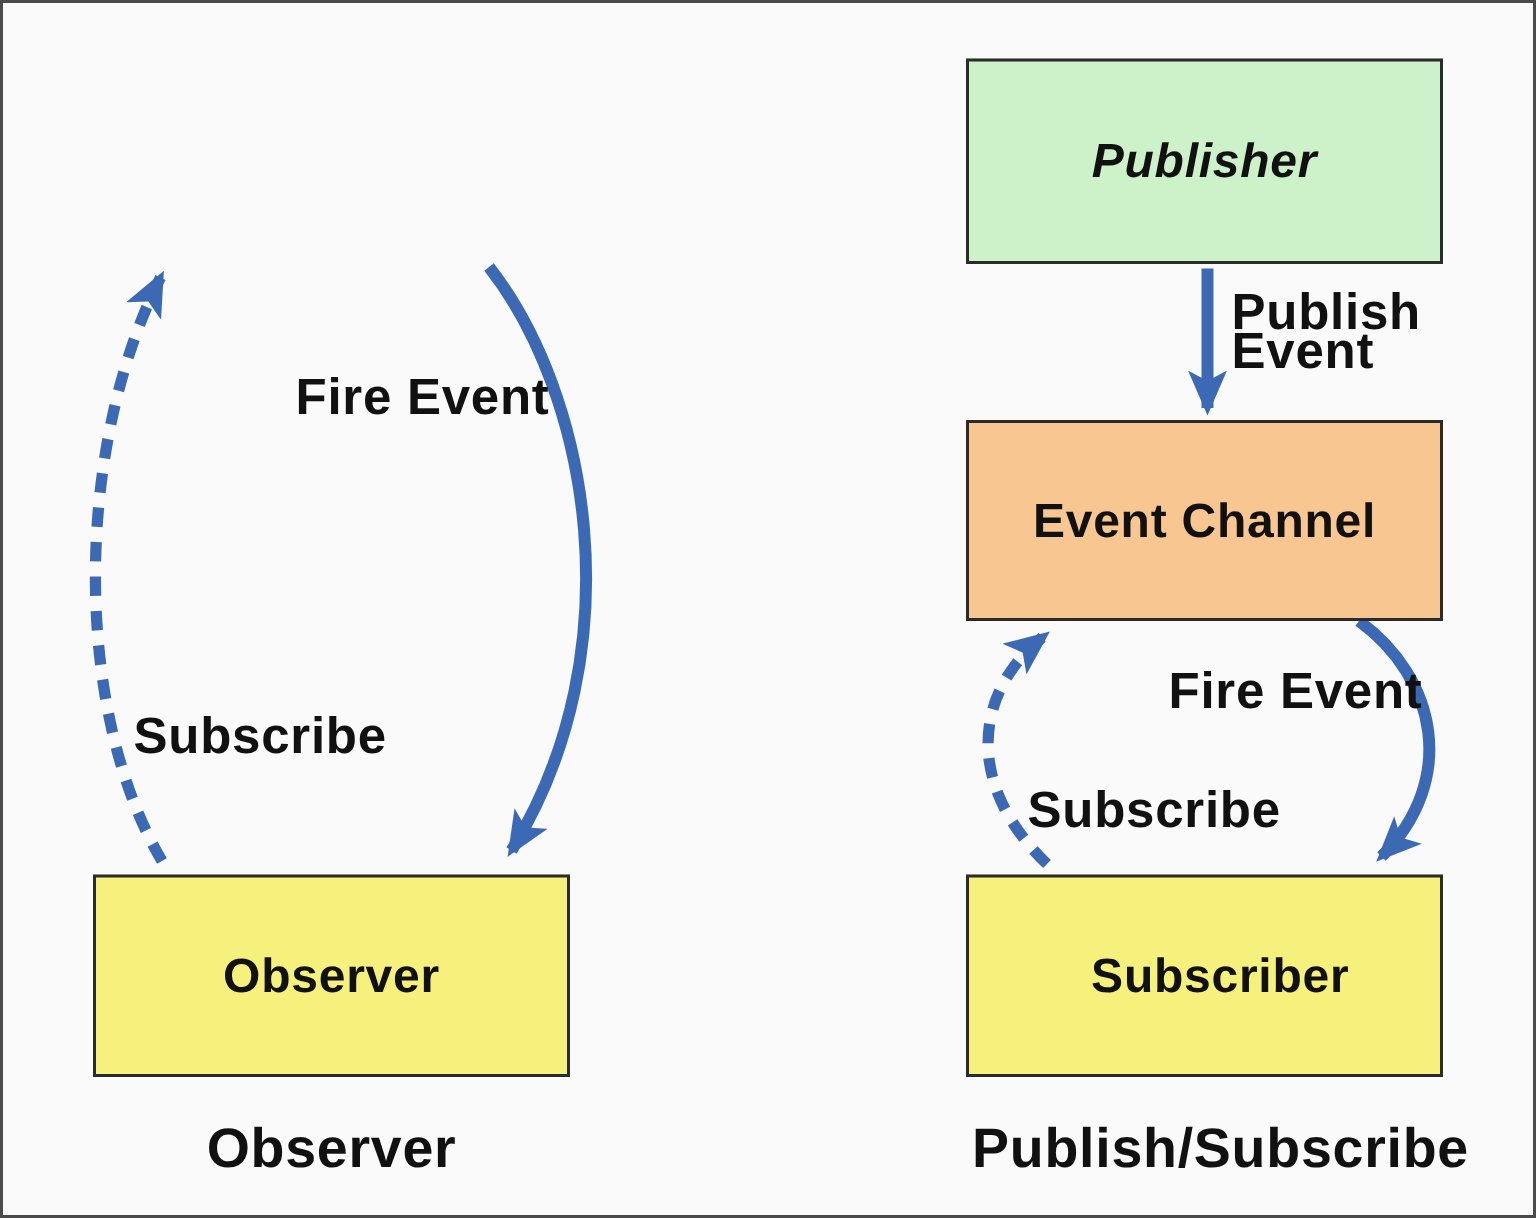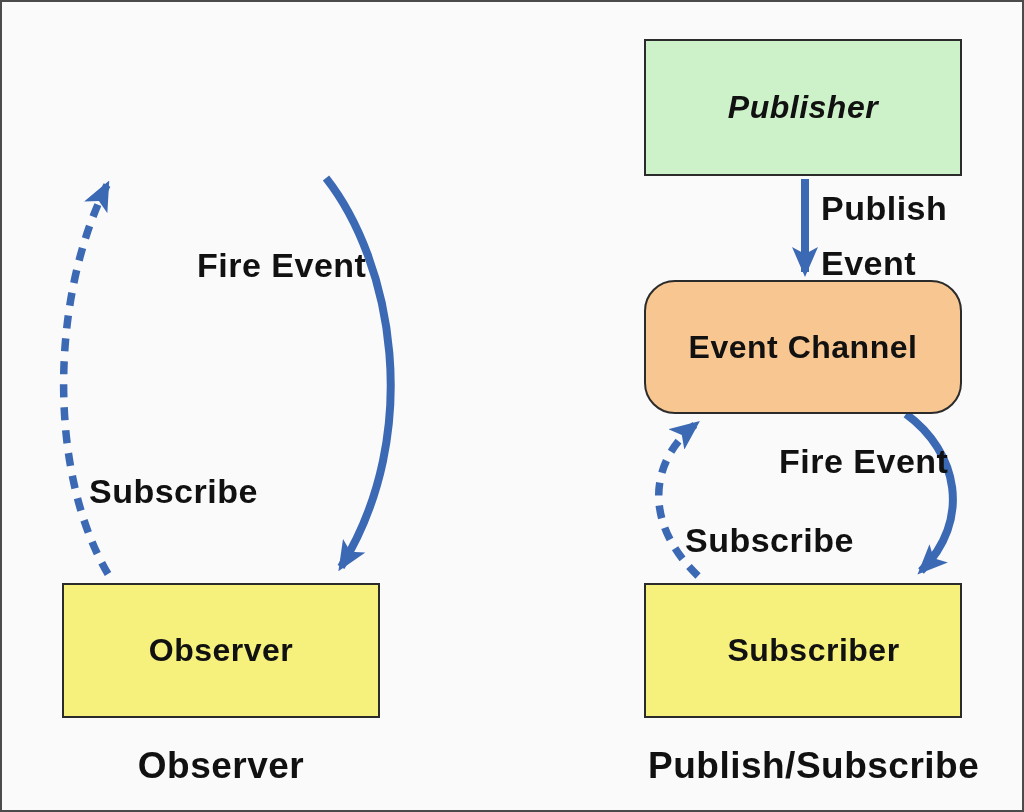--- a/index.html
+++ b/index.html
@@ -84,24 +84,24 @@
 
   
   #subject-box    { left: 62px;  top: 39px;  width: 318px; height: 137px; }
   #observer-box   { left: 62px;  top: 583px; width: 318px; height: 135px; }
   #fire-event-label-left { left: 197px; top: 250px; }
   #subscribe-label-left  { left: 89px;  top: 476px; }
   #observer-caption      { left: 62px;  top: 747px; }
 
   
   #publisher-box      { left: 644px; top: 39px;  width: 318px; height: 137px; font-style: italic; }
-  #event-channel-box  { left: 644px; top: 280px; width: 318px; height: 134px; border-radius: 31px; }
+  #event-channel-box  { left: 644px; top: 280px; width: 318px; height: 134px; }
   #subscriber-box     { left: 644px; top: 583px; width: 318px; height: 135px; padding-left: 21px; }
   #publish-label-line1 { left: 821px; top: 193px; }
-  #publish-label-line2 { left: 821px; top: 248px; }
+  #publish-label-line2 { left: 821px; top: 219px; }
   #fire-event-label-right { left: 779px; top: 446px; }
   #subscribe-label-right  { left: 685px; top: 525px; }
   #pubsub-caption         { left: 648px; top: 747px; }
 </style>
 </head>
 <body>
 
 <div class="frame">
 
   <svg class="arrow-layer" viewBox="0 0 1024 812" xmlns="http://www.w3.org/2000/svg">

